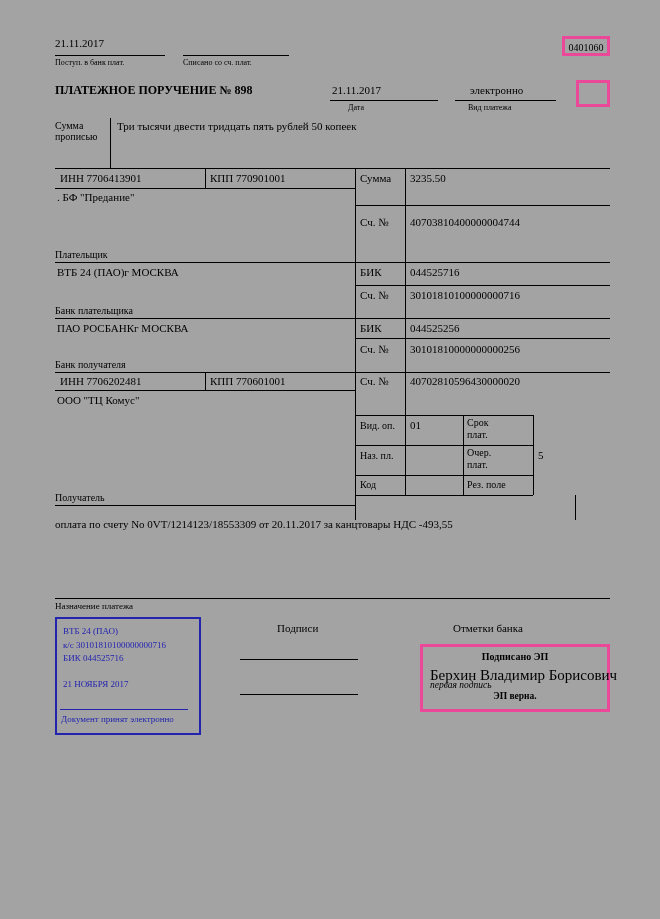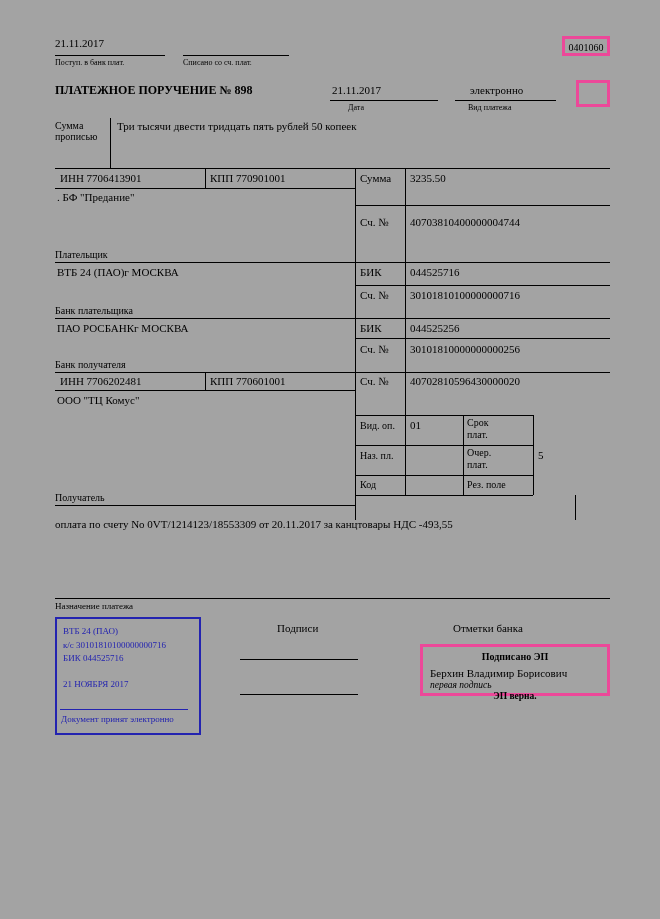--- a/index.html
+++ b/index.html
@@ -118,20 +118,20 @@
     <div class="st" style="left:6px;top:60px">21 НОЯБРЯ 2017</div>
     <div style="position:absolute;left:3px;top:90px;width:128px;height:1px;background:currentColor"></div>
     <div class="st" style="left:4px;top:95px">Документ принят электронно</div>
   </div>
 
   <div class="t" style="left:277px;top:622px">Подписи</div>
   <div class="t" style="left:453px;top:622px">Отметки банка</div>
   <div class="hl" style="left:240px;top:659px;width:118px"></div>
   <div class="hl" style="left:240px;top:694px;width:118px"></div>
 
-  <div class="box" style="left:420px;top:644px;width:190px;height:52px">
+  <div class="box" style="left:420px;top:644px;width:190px;height:68px">
     <div class="b" style="position:absolute;left:0;top:4px;width:100%;text-align:center;font-size:10px">Подписано ЭП</div>
-    <div style="position:absolute;left:7px;top:20px;font-size:11px;white-space:nowrap">Берхин Владимир Борисович</div>
+    <div style="position:absolute;left:7px;top:20px;font-size:15px;white-space:nowrap">Берхин Владимир Борисович</div>
     <div class="i" style="position:absolute;left:7px;top:33px;font-size:9.5px;white-space:nowrap">первая подпись</div>
     <div class="b" style="position:absolute;left:0;top:44px;width:100%;text-align:center;font-size:9.5px">ЭП верна.</div>
   </div>
 
 </div>
 
 </body></html>

